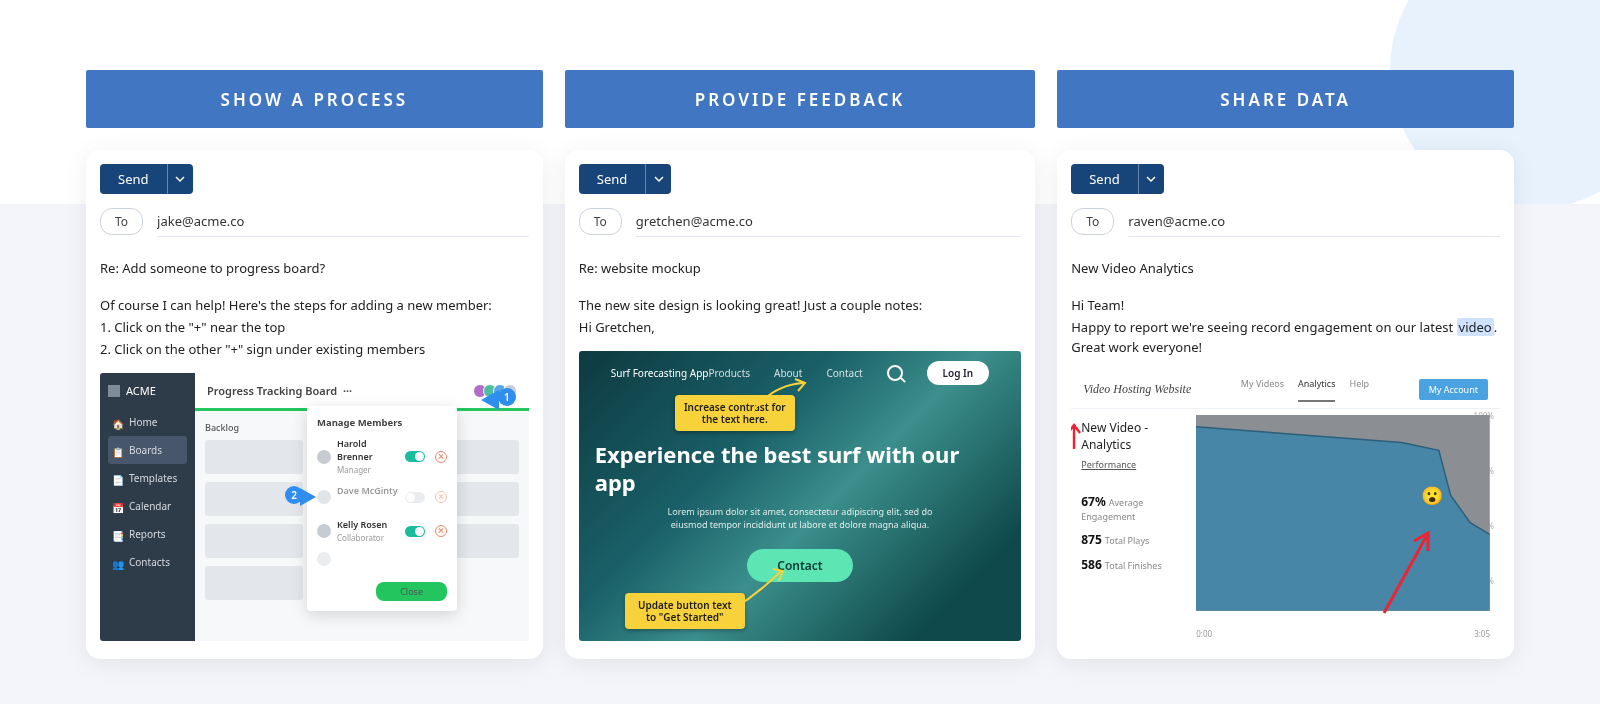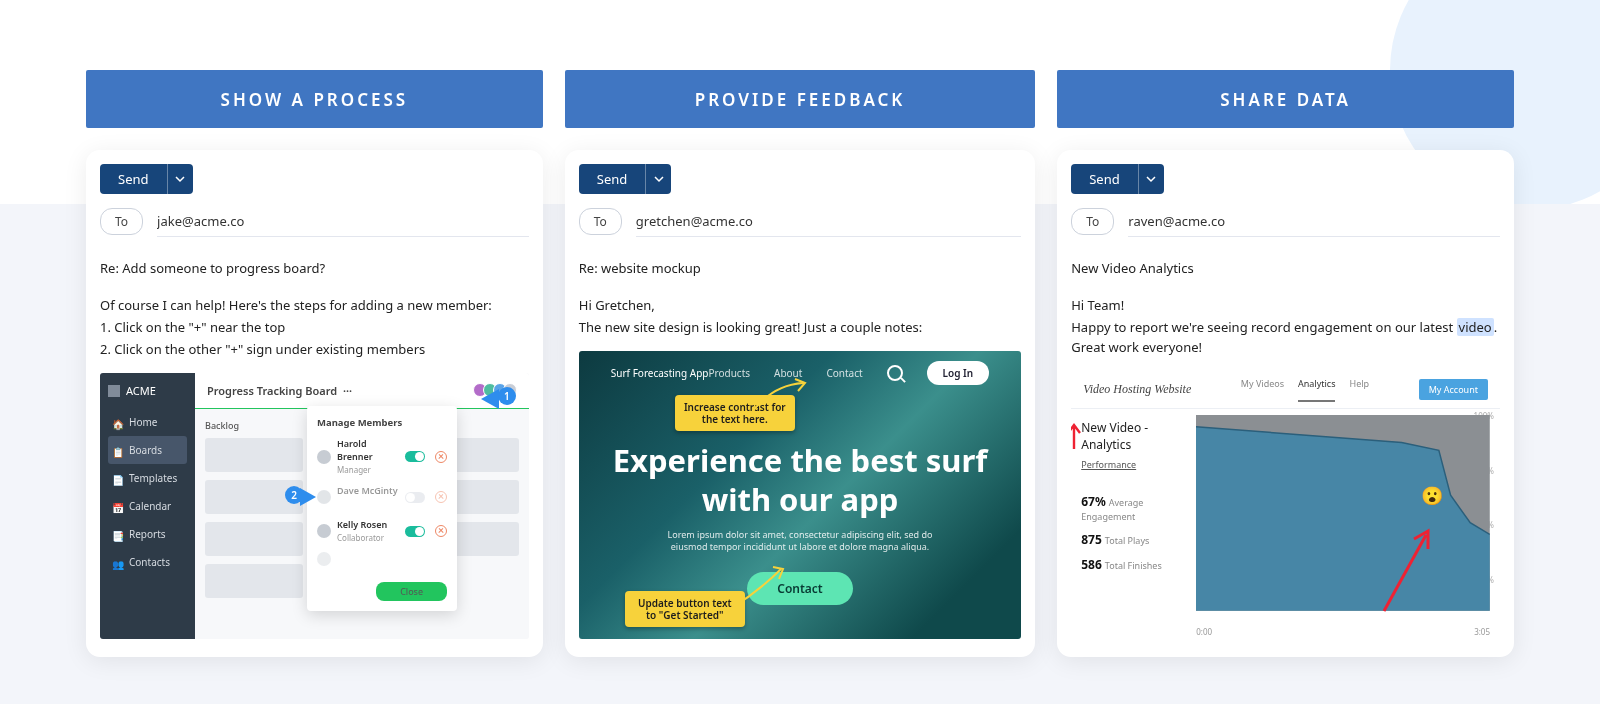--- a/index.html
+++ b/index.html
@@ -27,21 +27,21 @@
   
   .kan{display:flex;width:100%;font-size:11px;color:#444;background:#edeff2;position:relative}
   .kan-side{width:95px;background:#2e3b48;color:#d6dbe1;padding:8px}
   .kan-side .brand{display:flex;align-items:center;gap:6px;color:#fff;font-size:11px;margin:2px 0 10px}
   .kan-side .sq{width:12px;height:12px;background:#808b99}
   .kan-side ul{list-style:none}
   .kan-side li{display:flex;align-items:center;gap:7px;padding:7px 4px;border-radius:3px;font-size:10px}
   .kan-side li.active{background:#47566a}
   .kan-side li .ico{width:10px;height:10px;display:inline-block}
   .kan-main{flex:1;background:#fff;position:relative}
-  .kan-top{padding:10px 12px;border-bottom:1px solid #22c55e;display:flex;justify-content:space-between;font-size:11px;font-weight:600}
+  .kan-top{padding:10px 12px;border-bottom:3px solid #22c55e;display:flex;align-items:center;justify-content:space-between;font-size:11px;font-weight:600}
   .ava-stack{display:flex}
   .ava-stack span{width:14px;height:14px;border-radius:50%;margin-left:-4px;border:1.5px solid #fff}
   .kan-cols{display:flex;gap:10px;padding:10px;background:#f7f8fa;height:230px}
   .kcol{flex:1}
   .kcol h6{font-size:9px;color:#555;font-weight:500;margin-bottom:6px}
   .kcard{background:#e3e6eb;border-radius:3px;height:34px;margin-bottom:8px}
   .popup{position:absolute;top:33px;left:112px;width:150px;background:#fff;border-radius:4px;box-shadow:0 4px 16px rgba(0,0,0,.15);padding:10px;font-size:9px;z-index:5}
   .popup h5{font-size:9.5px;margin-bottom:8px}
   .mem{display:flex;align-items:center;gap:6px;margin:8px 0}
   .mem .av{width:14px;height:14px;border-radius:50%;background:#c7ccd3}
@@ -62,21 +62,21 @@
   .callout.c2{top:113px;left:90px}
   .ptr1{position:absolute;top:6px;right:18px;border-top:10px solid transparent;border-bottom:10px solid transparent;border-right:18px solid #2e8ded;height:0;width:0;z-index:6}
   .ptr2{position:absolute;top:115px;left:105px;border-top:9px solid transparent;border-bottom:9px solid transparent;border-left:16px solid #2e8ded;height:0;width:0;z-index:6}
   
   .surf{flex:1;background:linear-gradient(135deg,#0d3a40 0%,#1a6068 35%,#3b8f8c 55%,#0f494b 85%);position:relative;color:#fff;display:flex;flex-direction:column;align-items:center;padding:10px 16px 18px}
   .surf-top{width:100%;display:flex;align-items:center;justify-content:center;font-size:10px;margin-bottom:38px}
   .surf-top .right{display:flex;align-items:center;gap:24px}
   .loginbtn{background:#fff;color:#223;border:none;border-radius:14px;padding:5px 16px;font-size:10px;font-weight:600}
   .srch{width:16px;height:16px;border:2px solid #fff;border-radius:50%;position:relative}
   .srch::after{content:"";position:absolute;width:6px;height:2px;background:#fff;right:-5px;bottom:-2px;transform:rotate(45deg)}
-  .surf h2{font-size:31px;font-weight:700;text-align:center;line-height:1.25;margin:18px 0 10px}
+  .surf h2{font-size:22px;font-weight:700;text-align:left;line-height:1.25;margin:18px 0 10px}
   .surf p.lorem{font-size:9px;opacity:.85;max-width:300px;text-align:center;line-height:1.4}
   .contactbtn{margin-top:18px;background:#5de5b3;color:#083a33;border:none;border-radius:20px;padding:8px 30px;font-size:12px;font-weight:600}
   .note{position:absolute;background:#f7d23b;color:#1d1d1d;font-size:10px;font-weight:600;padding:6px 9px;border-radius:4px;max-width:120px;text-align:center;line-height:1.2;box-shadow:0 2px 4px rgba(0,0,0,.3)}
   .note.n1{top:44px;left:96px}
   .note.n2{bottom:12px;left:46px}
   .arrow{position:absolute;stroke:#f7d23b;fill:none;stroke-width:2}
   
   .ana{flex:1;background:#fff;position:relative;font-size:10px;color:#444;display:flex;flex-direction:column}
   .ana-top{display:flex;align-items:center;justify-content:space-between;padding:6px 12px;border-bottom:1px solid #eceff4}
   .ana-top .brand2{font-style:italic;font-family:"Segoe Script", cursive;font-size:12px}
@@ -242,22 +242,22 @@
                 <polyline points="1,3 5,7 9,3" fill="none" stroke-width="1.5"></polyline>
               </svg>
             </div>
         </div>
         <div class="torow">
           <button class="tobtn">To</button>
           <input class="toaddr" value="gretchen@acme.co" style="">
         </div>
         <div class="subj">Re: website mockup</div>
         <div class="body-txt">
+          <p>The new site design is looking great! Just a couple notes:</p>
           <p>Hi Gretchen,</p>
-          <p>The new site design is looking great! Just a couple notes:</p>
         </div>
         <div class="embed">
           <div class="surf">
             <div class="surf-top">
               <span>Surf Forecasting App</span>
               <span class="right">
                 <span style="opacity:.8">Products</span>
                 <span style="opacity:.8">About</span>
                 <span style="opacity:.8">Contact</span>
                 <span class="srch"></span>

